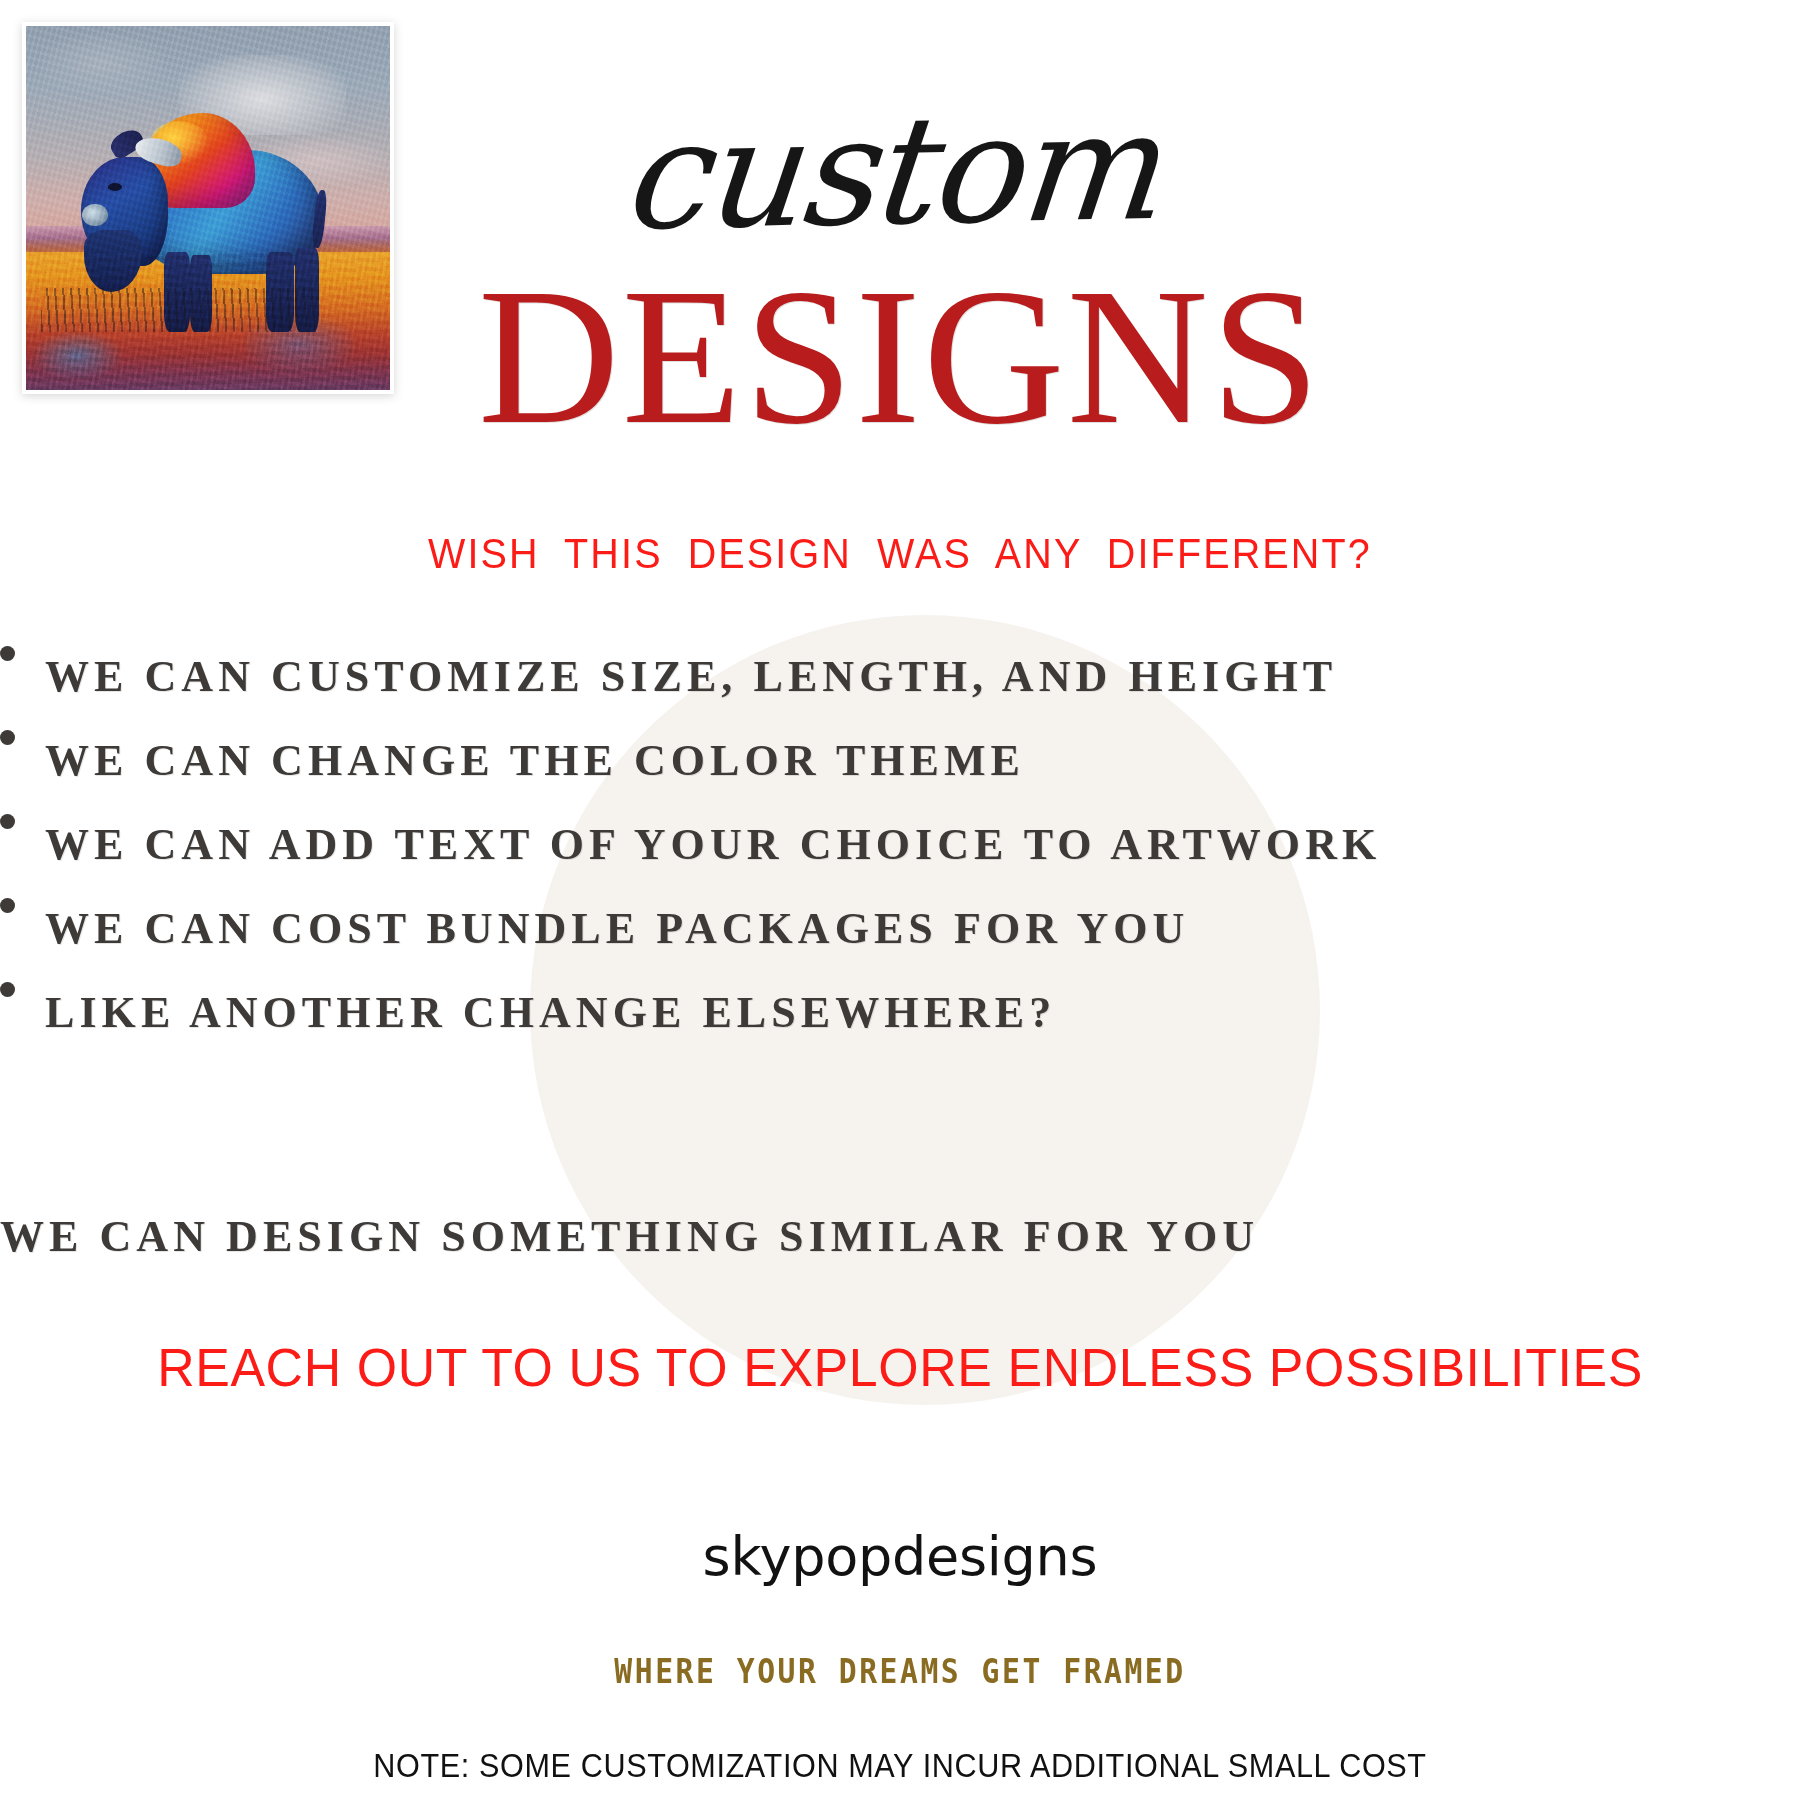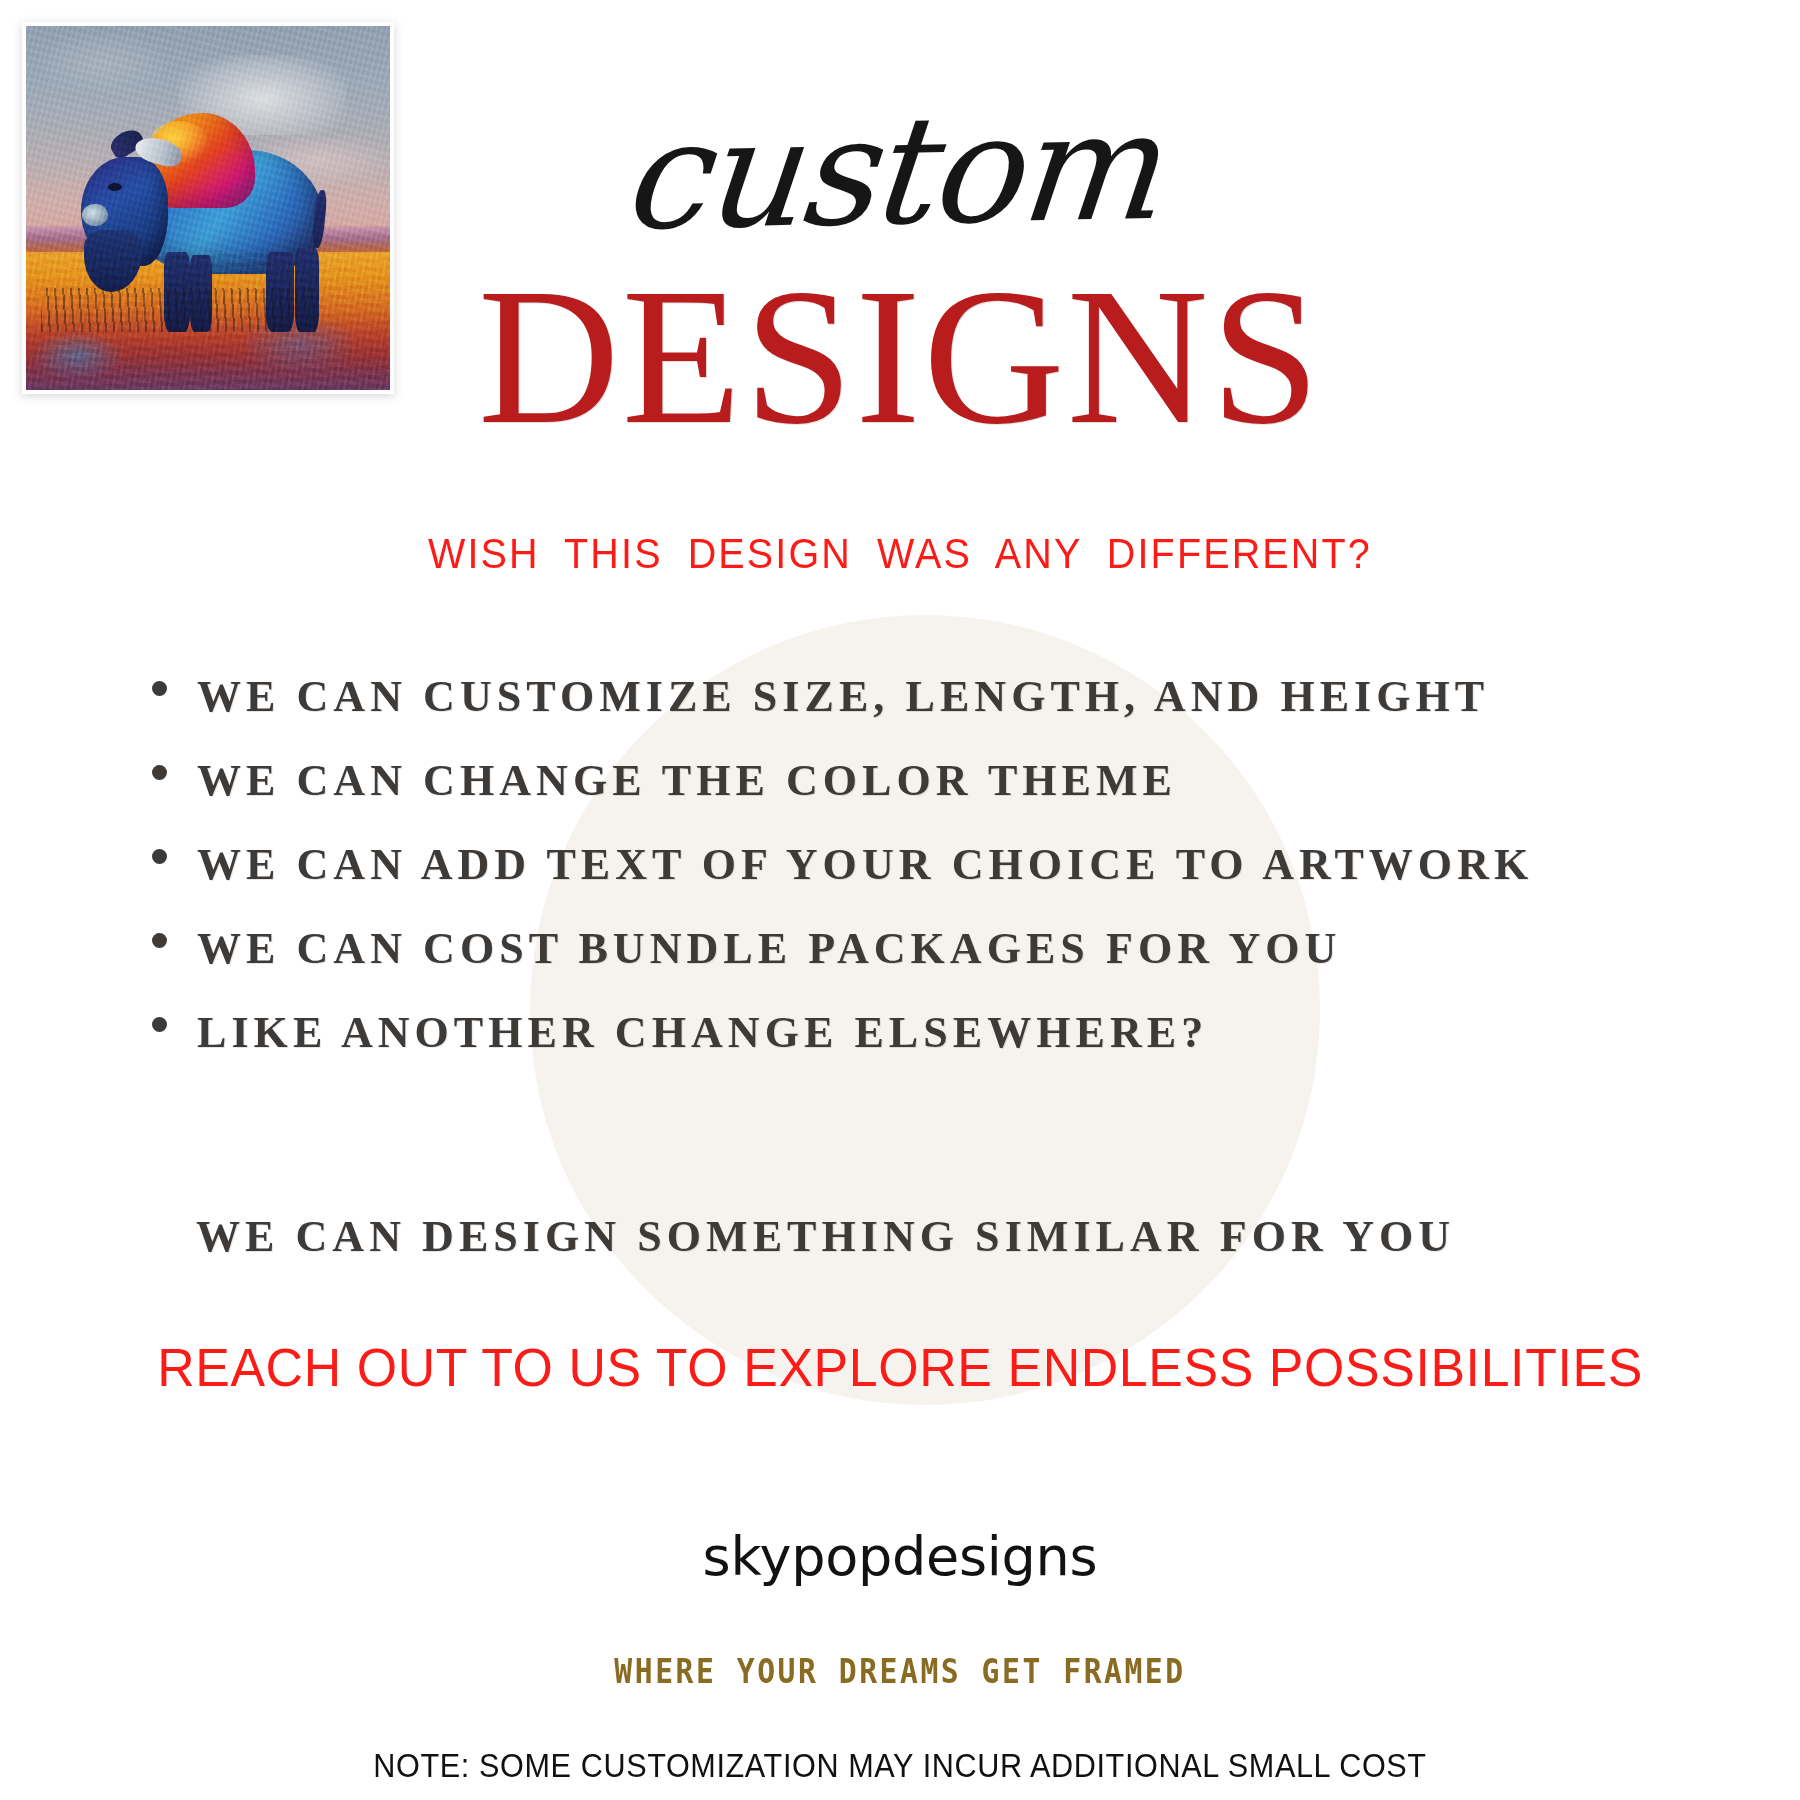--- a/index.html
+++ b/index.html
@@ -228,23 +228,22 @@
     position: absolute;
     left: 0; right: 0;
     top: 655px;
     z-index: 2;
     list-style: none;
     margin: 0;
     padding: 0;
   }
   .benefit-row {
     display: flex;
-    align-items: center;
+    align-items: flex-start;
     justify-content: flex-start;
-    padding-left: 152px;
     height: 84px;
   }
   .benefit-bullet {
     flex: 0 0 auto;
     width: 15px;
     height: 15px;
     border-radius: 50%;
     background: #3d3a38;
     margin-right: 30px;
     position: relative;
@@ -258,21 +257,20 @@
     color: #3d3a38;
     letter-spacing: 0.115em;
     white-space: nowrap;
     text-shadow: 1px 1px 0 rgba(0,0,0,0.10);
   }
   #benefit-continuation {
     position: absolute;
     left: 0; right: 0;
     top: 1215px;
     z-index: 2;
-    padding-left: 196px;
     font-family: "Liberation Serif", "DejaVu Serif", serif;
     font-weight: 700;
     font-size: 44px;
     line-height: 1;
     color: #3d3a38;
     letter-spacing: 0.115em;
     white-space: nowrap;
     text-shadow: 1px 1px 0 rgba(0,0,0,0.10);
   }
 

